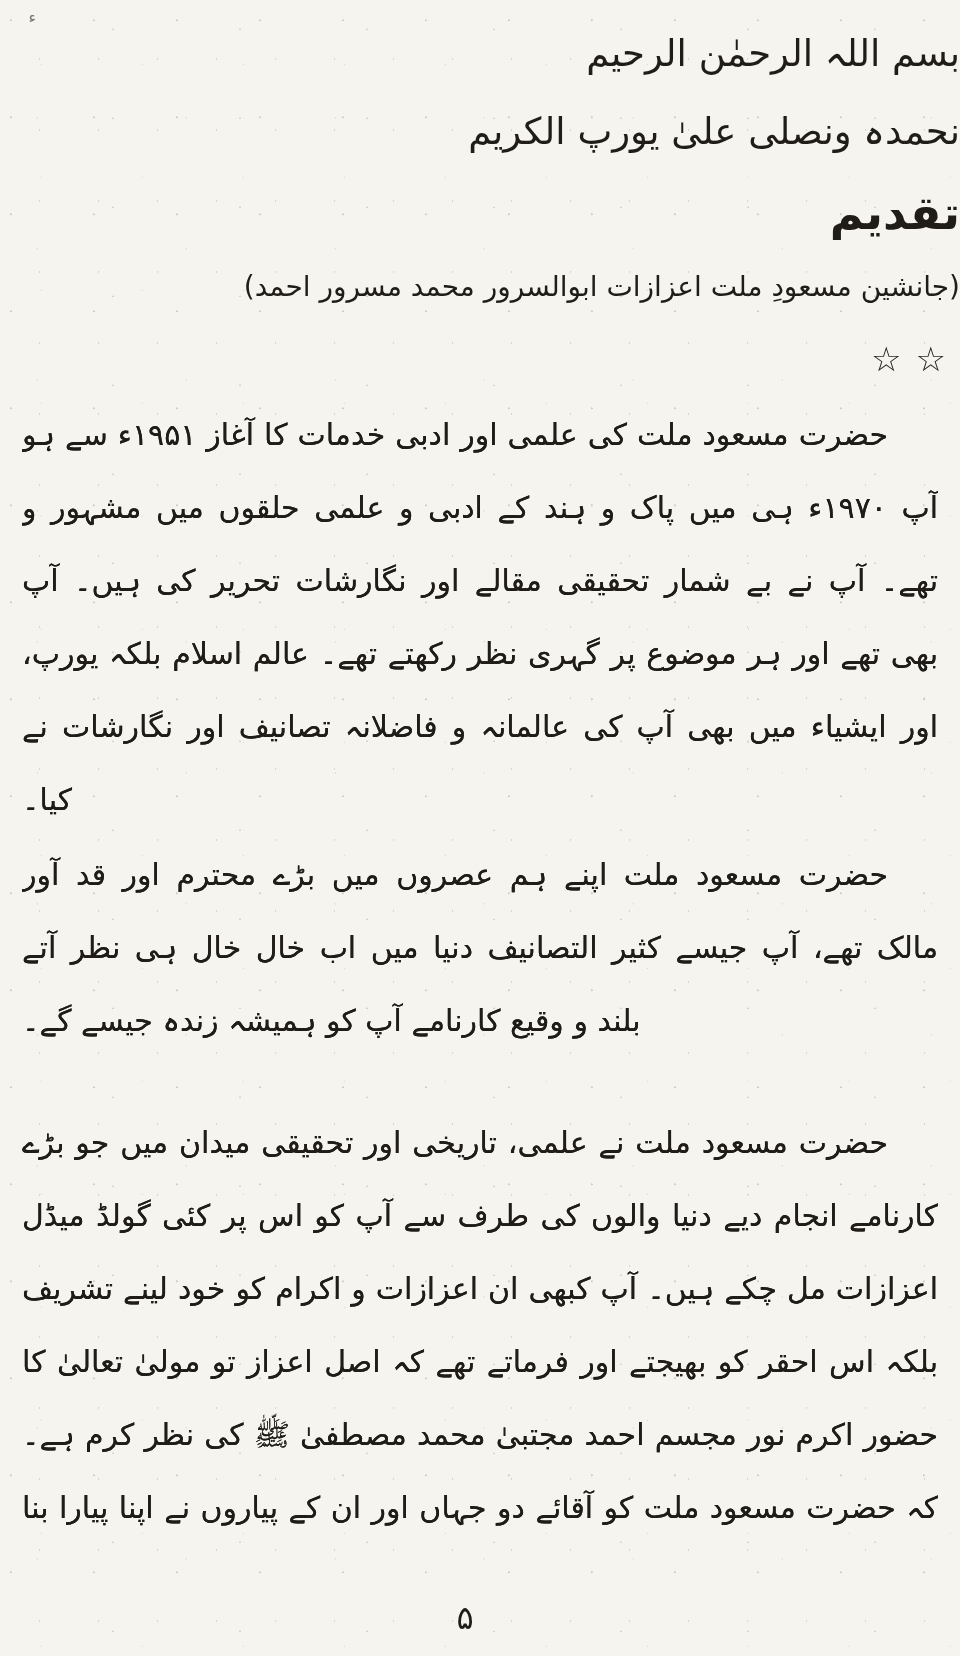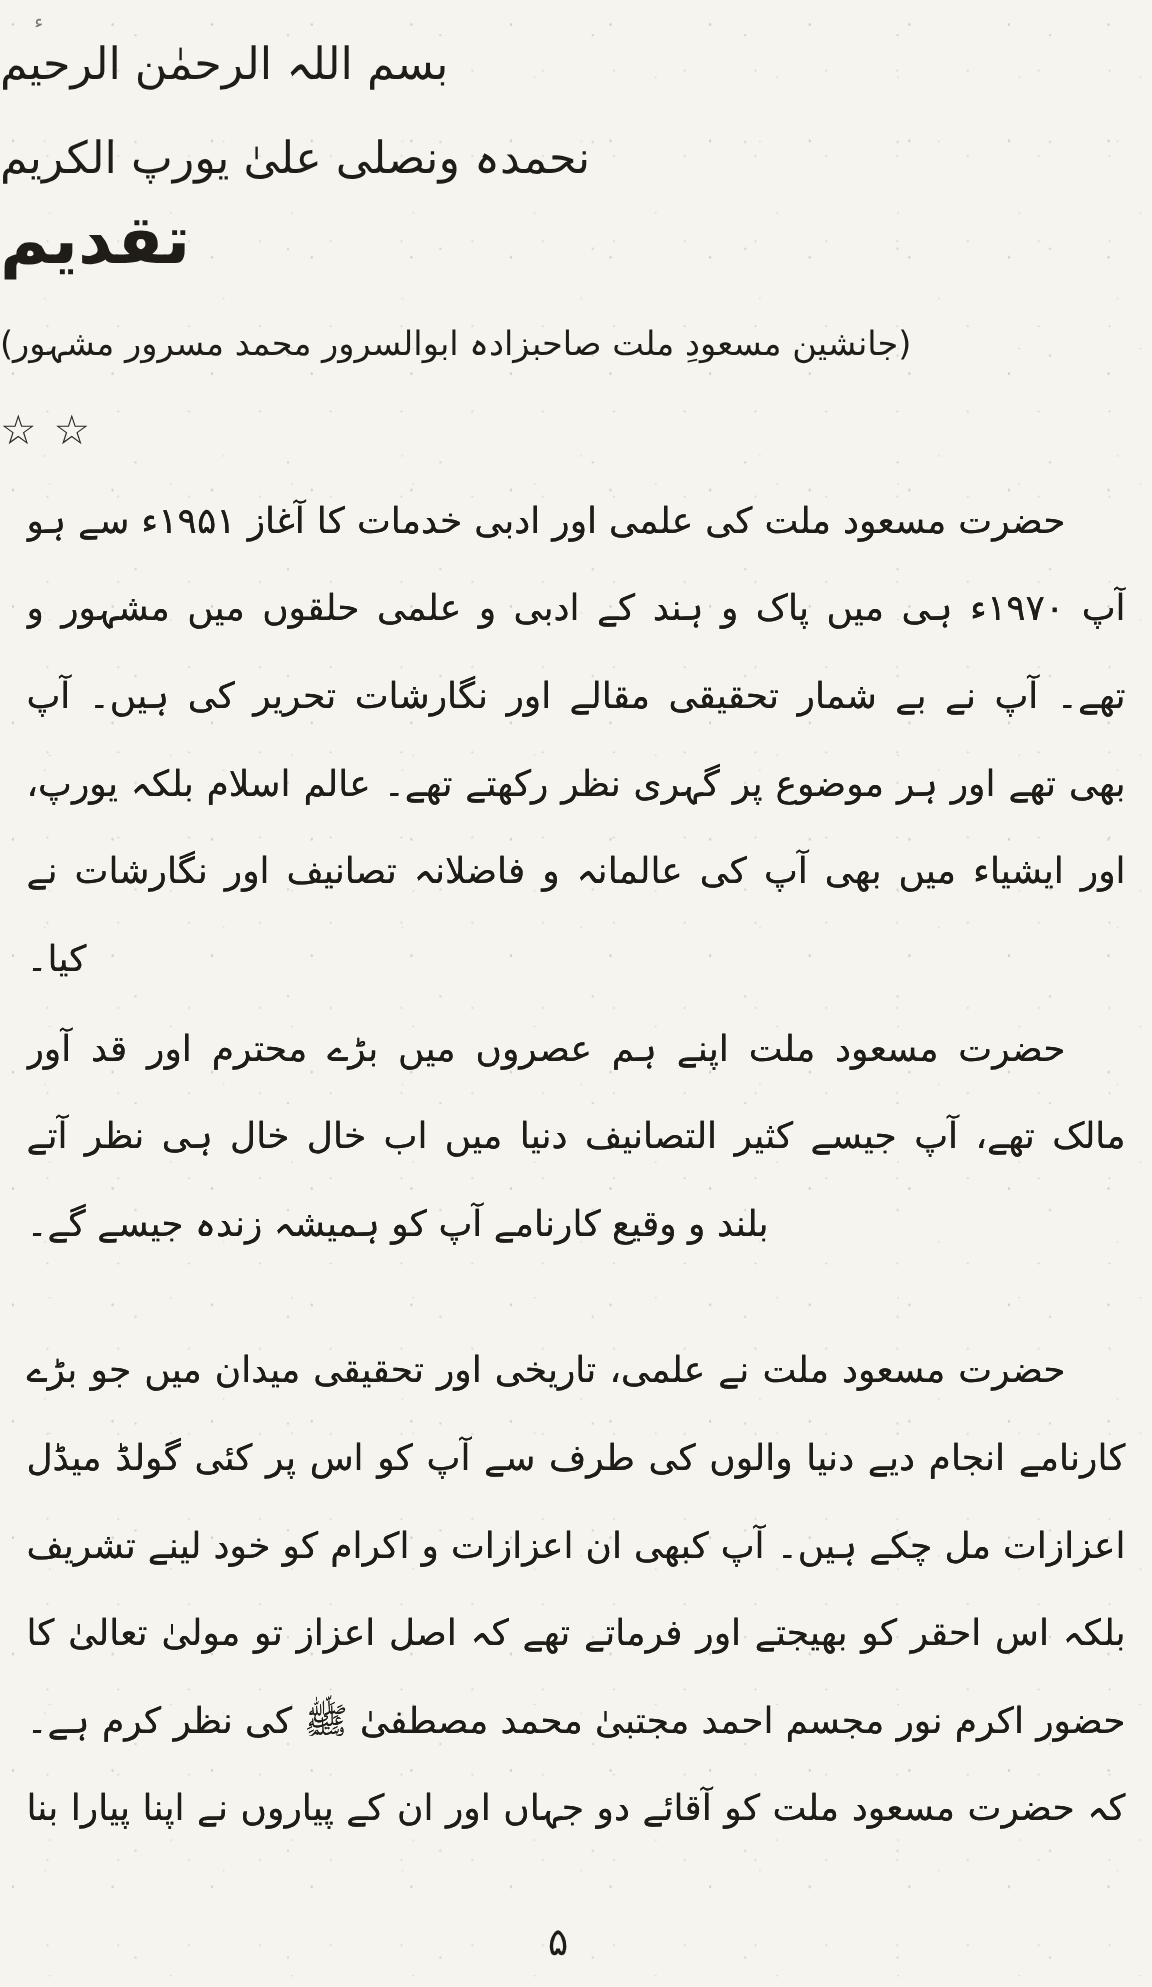--- a/index.html
+++ b/index.html
@@ -15,26 +15,26 @@
       radial-gradient(circle at 89% 33%, rgba(45,42,38,.17) .6px, transparent 1.2px),
       radial-gradient(circle at 25% 90%, rgba(45,42,38,.10) .5px, transparent 1.0px);
     background-size: 83px 97px, 59px 71px, 101px 113px, 127px 89px, 149px 131px;
     color:#201d19;
     font-family:"DejaVu Sans", sans-serif;
     direction:rtl;
     overflow:hidden;
   }
   .centered{
     position:absolute;left:0;right:0;
-    text-align:left;
+    text-align:right;
     white-space:nowrap;
   }
   .bismillah{top:18px;font-size:37px;line-height:72px;}
   .hamd{top:96px;font-size:37px;line-height:72px;}
-  .main-title{top:164px;font-size:56px;line-height:74px;font-weight:bold;}
+  .main-title{top:176px;font-size:46px;line-height:74px;font-weight:bold;}
   .byline{top:254px;font-size:28px;line-height:66px;}
   .stars{top:330px;font-size:34px;line-height:58px;letter-spacing:14px;color:#2a2username:#2a2723;}
   .stars{color:#2a2723;}
   .para{
     position:absolute;left:22px;right:22px;
   }
   .para-1{top:398px;}
   .para-2{top:838px;}
   .para-3{top:1106px;}
   .line{
@@ -58,21 +58,21 @@
 </head>
 <body>
 
 <div class="paper">
 
   <div class="scan-artifact">ء</div>
 
   <div class="centered bismillah">بسم اللہ الرحمٰن الرحیم</div>
   <div class="centered hamd">نحمدہ ونصلی علیٰ یورپ الکریم</div>
   <div class="centered main-title">تقدیم</div>
-  <div class="centered byline">(جانشین مسعودِ ملت صاحبزادہ ابوالسرور محمد مسرور مشہور)</div>
+  <div class="centered byline">(جانشین مسعودِ ملت اعزازات ابوالسرور محمد مسرور احمد)</div>
   <div class="centered stars">☆☆</div>
 
   <div class="para para-1">
     <div class="line full first">حضرت مسعود ملت کی علمی اور ادبی خدمات کا آغاز ۱۹۵۱ء سے ہو گیا تھا۔</div>
     <div class="line full">آپ ۱۹۷۰ء ہی میں پاک و ہند کے ادبی و علمی حلقوں میں مشہور و معروف ہو گئے</div>
     <div class="line full">تھے۔ آپ نے بے شمار تحقیقی مقالے اور نگارشات تحریر کی ہیں۔ آپ صاحب بصیرت</div>
     <div class="line full">بھی تھے اور ہر موضوع پر گہری نظر رکھتے تھے۔ عالم اسلام بلکہ یورپ، امریکہ، افریقہ</div>
     <div class="line full">اور ایشیاء میں بھی آپ کی عالمانہ و فاضلانہ تصانیف اور نگارشات نے سواد اعظم کو متاثر</div>
     <div class="line end">کیا۔</div>
   </div>

